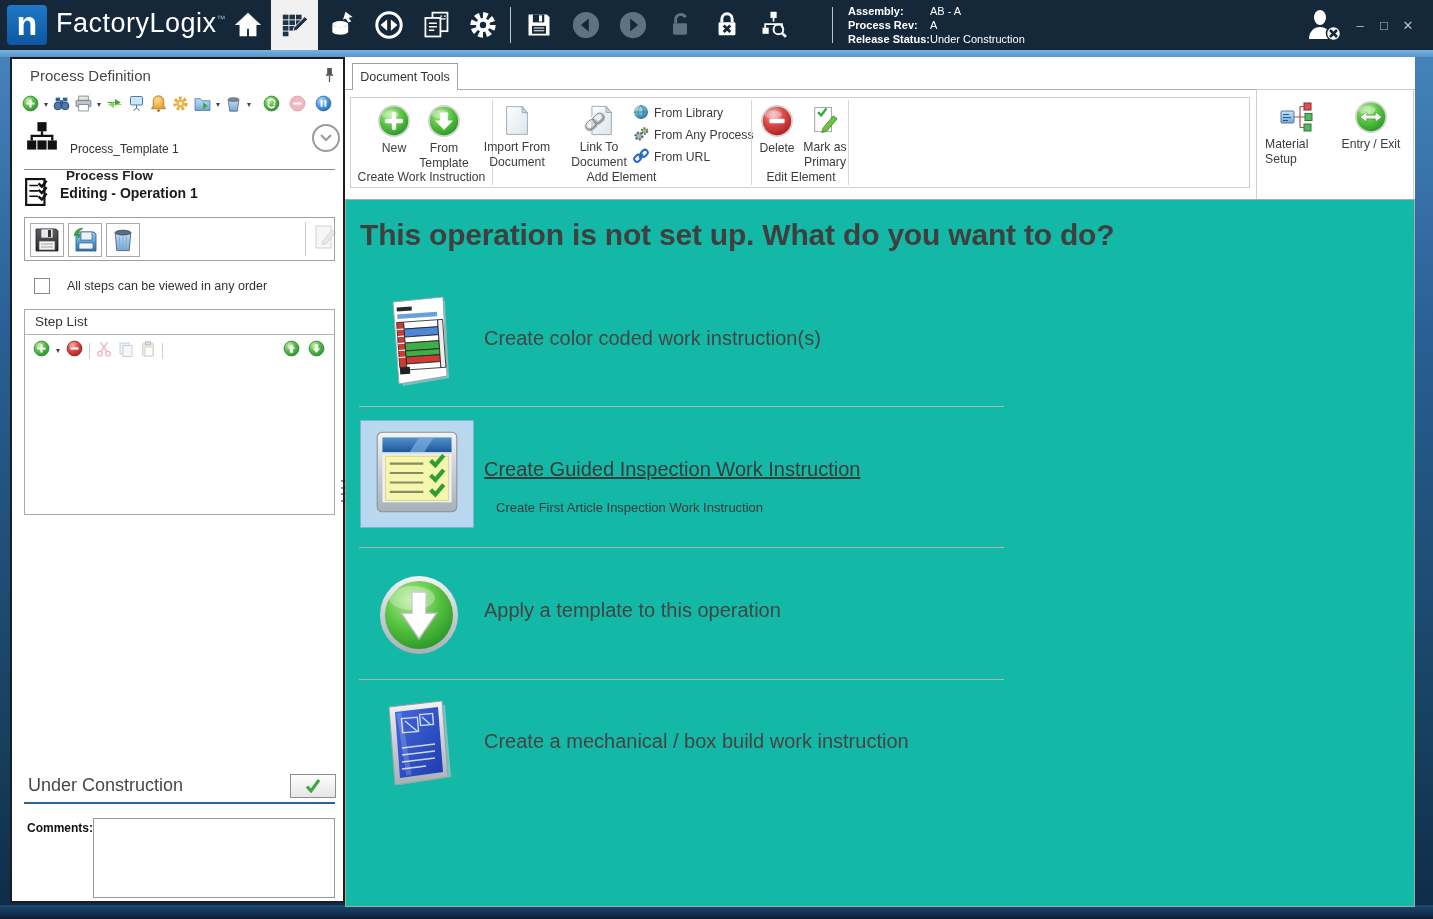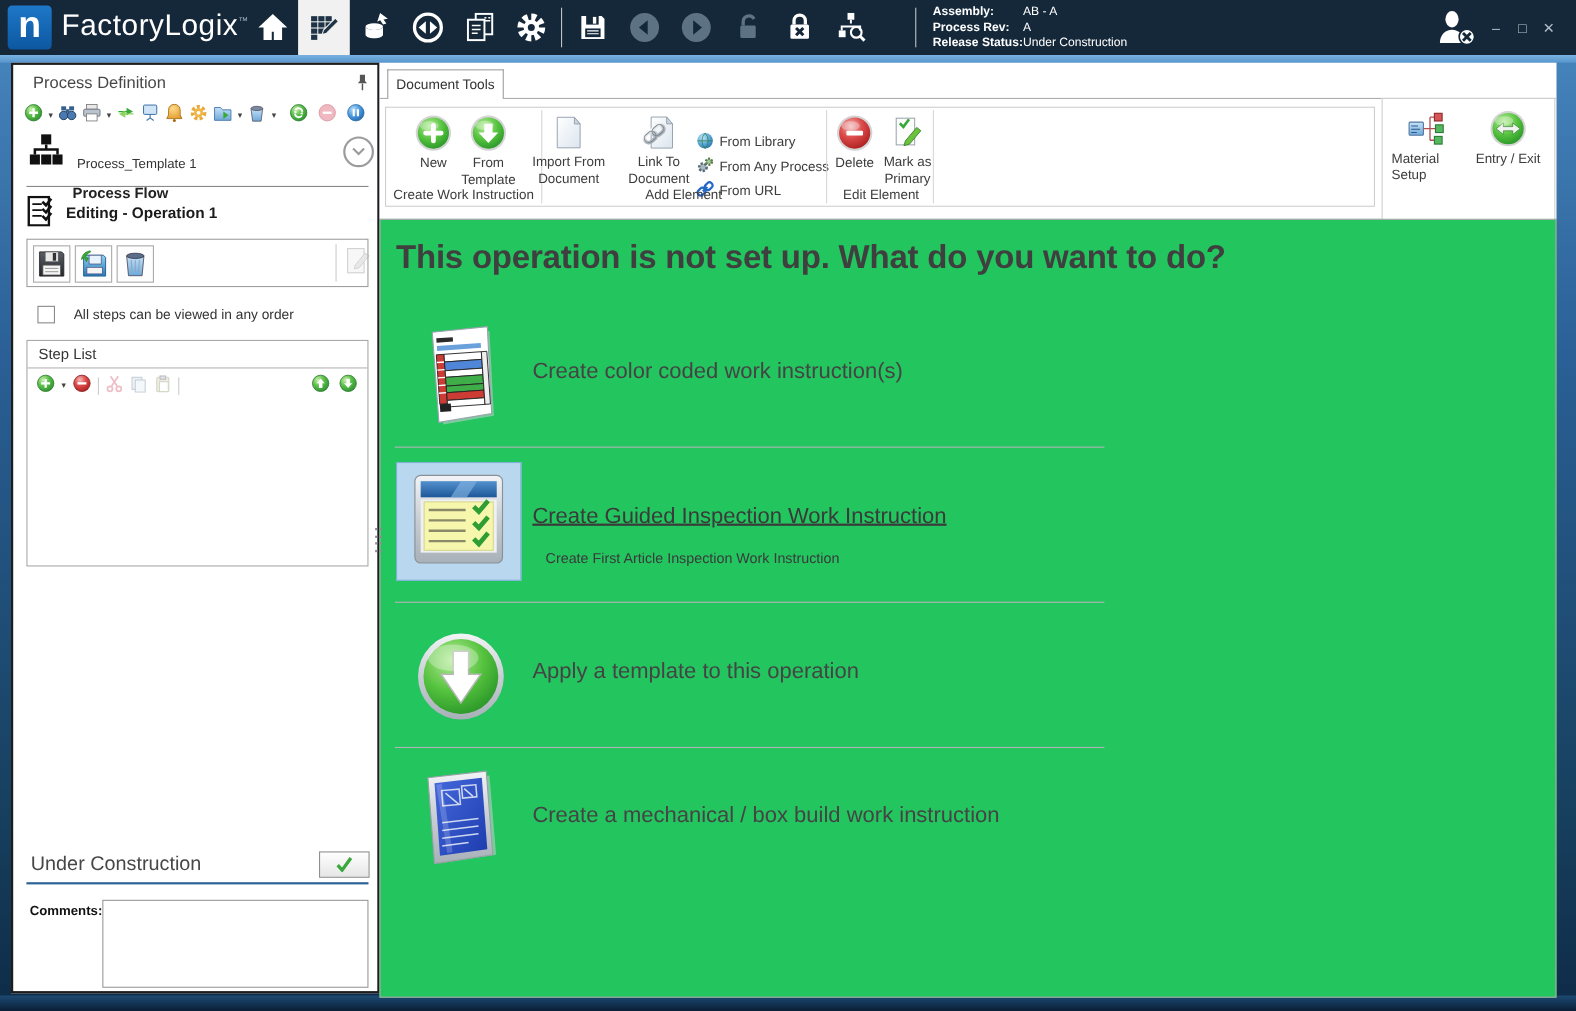--- a/index.html
+++ b/index.html
@@ -60,24 +60,24 @@
   .ribbonbg{left:345px;top:57px;width:1070px;height:142px;background:#fff;}
   .tabline{left:345px;top:89px;width:1070px;height:1px;background:#adadad;}
   .tab{left:352px;top:63px;width:106px;height:27px;background:#fff;border:1px solid #a0a0a0;border-bottom:none;
        font-size:12.5px;color:#333;display:flex;align-items:center;justify-content:center;box-sizing:border-box;z-index:3;}
   .ribbox{left:350px;top:97px;width:900px;height:91px;border:1px solid #cfcfcf;box-sizing:border-box;background:#fff;}
   .ribboxR{left:1256px;top:89px;width:158px;height:111px;border:1px solid #cfcfcf;box-sizing:border-box;background:#fff;}
   .vsep{position:absolute;top:2px;width:1px;height:85px;background:#d7d7d7;}
   .rbtn{position:absolute;text-align:center;font-size:12.2px;color:#3c3c3c;line-height:15px;}
   .rbtn .ic{display:flex;justify-content:center;margin-bottom:3px;}
   .glabel{position:absolute;bottom:3px;font-size:12.2px;color:#3c3c3c;text-align:center;}
-  .rlink{position:absolute;display:flex;align-items:center;gap:5px;font-size:12.2px;color:#3c3c3c;height:20px;margin-top:16px;}
+  .rlink{position:absolute;display:flex;align-items:center;gap:5px;font-size:12.2px;color:#3c3c3c;height:20px;}
 
   
-  .main{left:345px;top:199px;width:1070px;height:708px;background:#22c55e;border:1px solid #a9a9a9;box-sizing:border-box;}
+  .main{left:345px;top:199px;width:1070px;height:708px;background:#14b8a6;border:1px solid #a9a9a9;box-sizing:border-box;}
   .heading{left:14px;top:18px;font-size:30px;font-weight:600;color:#3f3f3f;letter-spacing:-.2px;}
   .opt-label{font-size:20px;color:#444;}
   .opt-link{font-size:20px;color:#3a3a3a;text-decoration:underline;cursor:pointer;}
   .opt-sub{font-size:13px;color:#3a3a3a;}
   .divider{height:1px;background:#b3b3b3;width:645px;left:13px;}
   .selbox{left:14px;top:220px;width:114px;height:108px;background:#b9d8ef;border:1px solid #7fb0d8;box-sizing:border-box;display:flex;align-items:center;justify-content:center;}
   .grip{left:341px;top:480px;width:6px;height:24px;display:flex;flex-wrap:wrap;gap:2px;z-index:5;}
   .grip i{width:2px;height:2px;background:#8f8f8f;display:block;}
 </style>
 </head>

